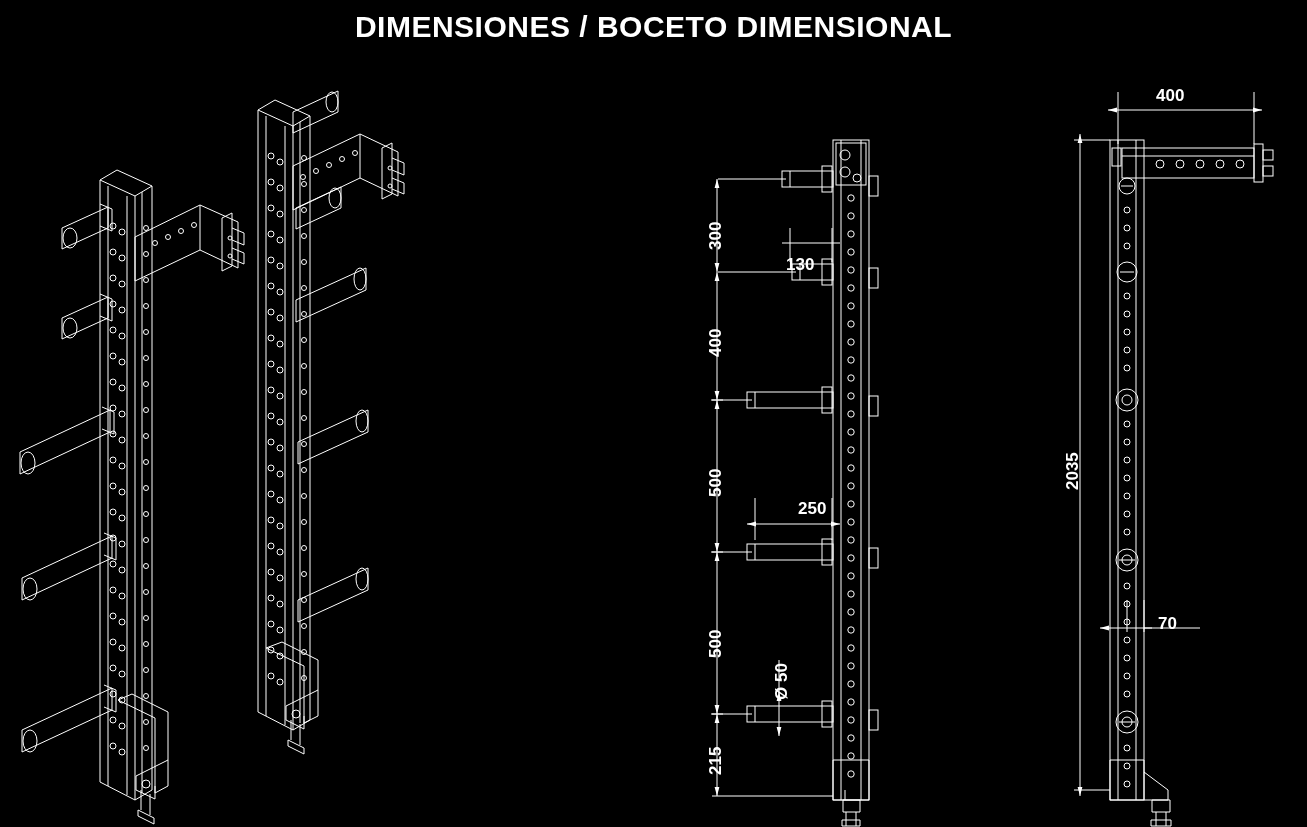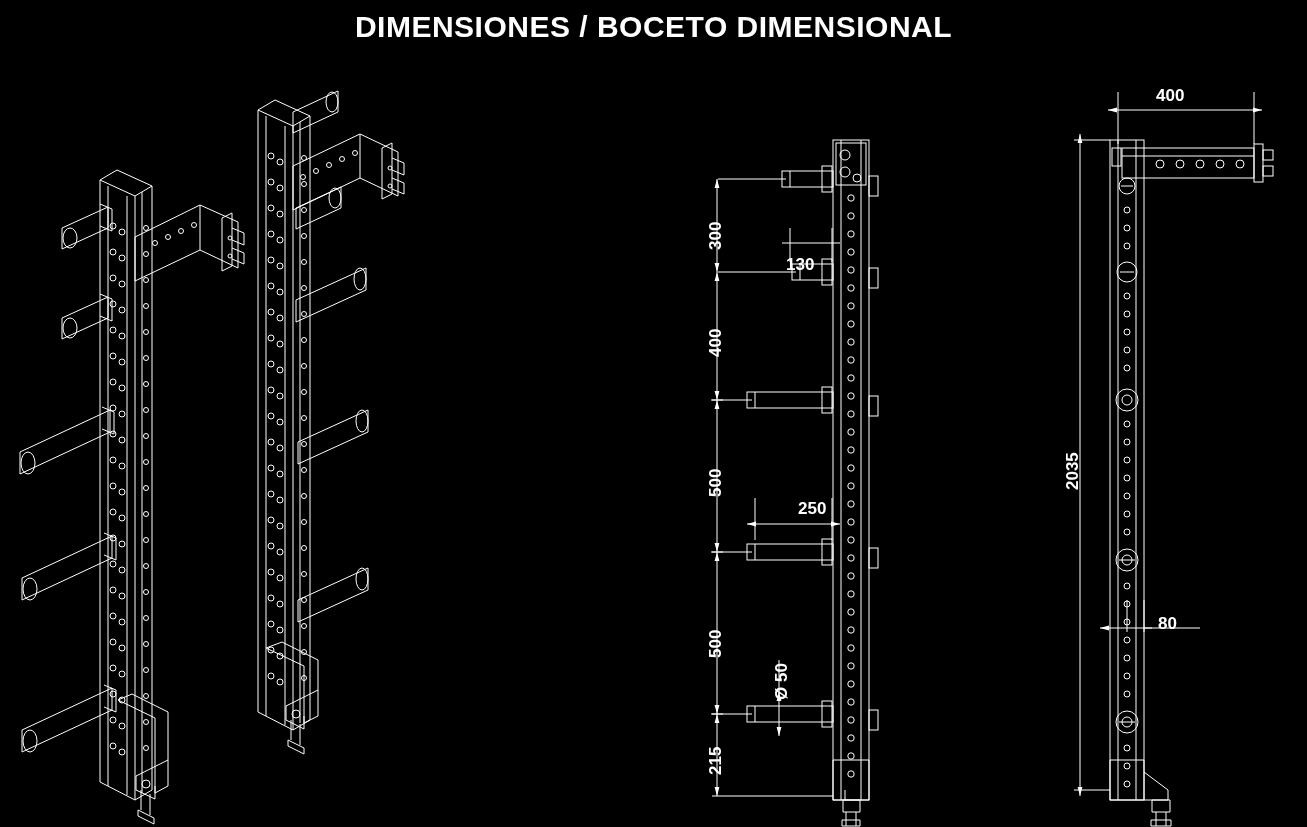--- a/index.html
+++ b/index.html
@@ -536,15 +536,15 @@
   <div class="dimlabel vert" style="left:706px; top:658px;">500</div>
 
   <div class="dimlabel vert" style="left:772px; top:700px;">Ø 50</div>
 
   <div class="dimlabel vert" style="left:706px; top:775px;">215</div>
 
   <div class="dimlabel" style="left:1156px; top:86px;">400</div>
 
   <div class="dimlabel vert" style="left:1063px; top:490px;">2035</div>
 
-  <div class="dimlabel" style="left:1158px; top:614px;">80</div>
+  <div class="dimlabel" style="left:1158px; top:614px;">70</div>
 
 </div>
 
 </body></html>

